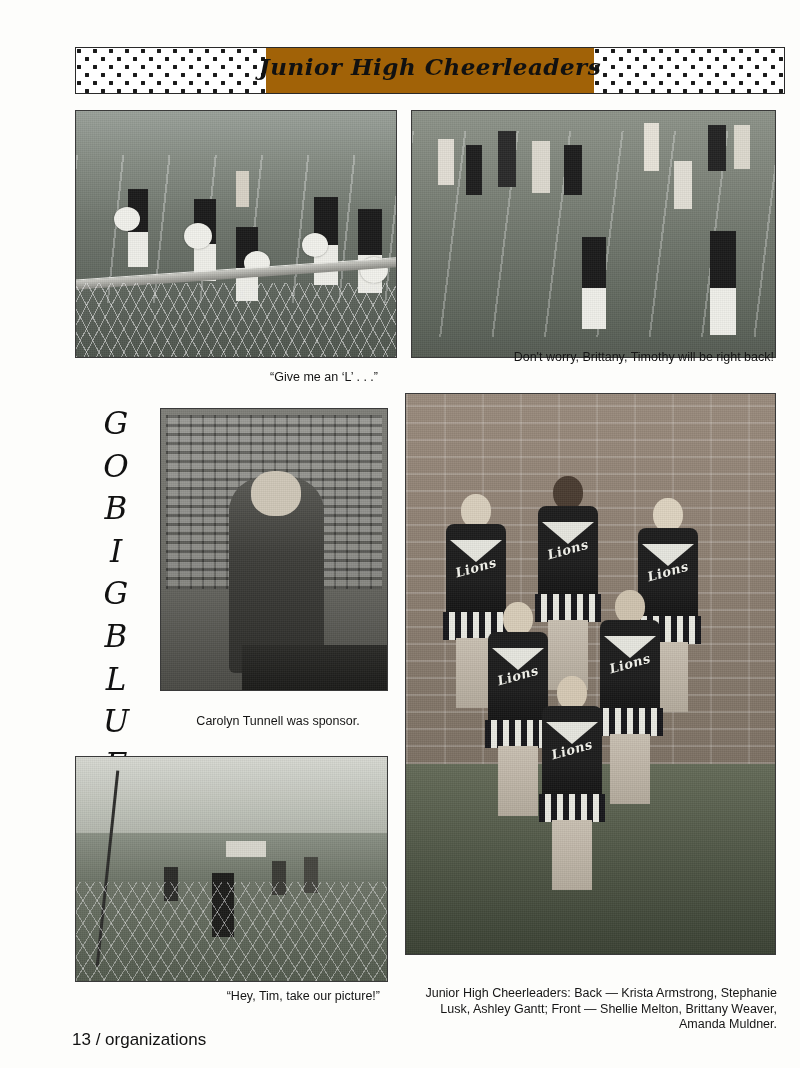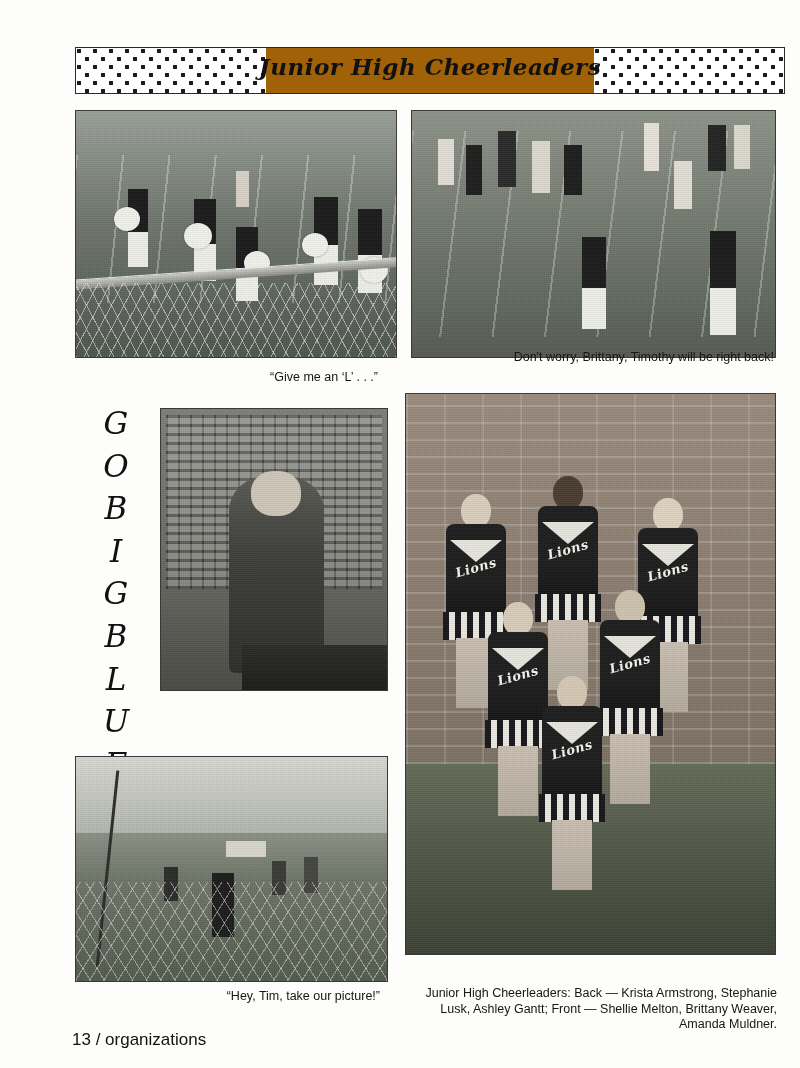--- a/index.html
+++ b/index.html
@@ -341,20 +341,21 @@
     <div>E</div>
   </div>
 
   <div class="photo" id="photo-sponsor">
     <div class="pegboard"></div>
     <div class="person"></div>
     <div class="face"></div>
     <div class="counter"></div>
     <div class="grain"></div>
   </div>
+  <div class="caption" id="caption-3">Carolyn Tunnell was sponsor.</div>
 
   <div class="photo" id="photo-team-group">
     <div class="brick"></div>
     <div class="grass"></div>
 
     <div class="cheer" style="left:70px; top:100px;">
       <div class="head" style="background:#d9cfbd;"></div>
       <div class="body"></div>
       <div class="chev"></div>
       <div class="lions">Lions</div>

